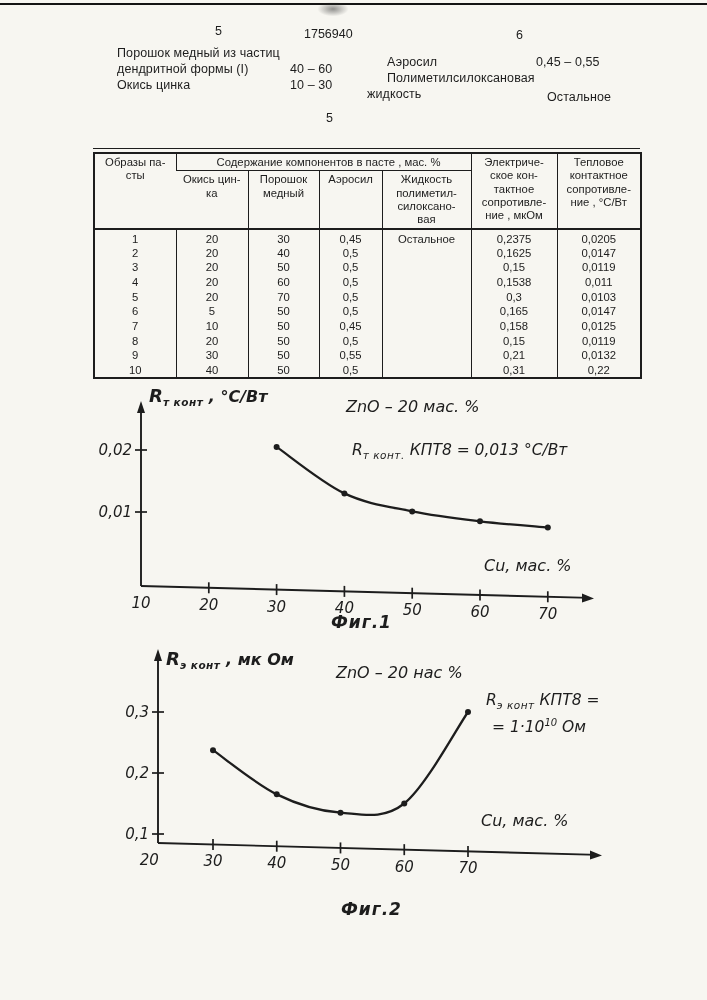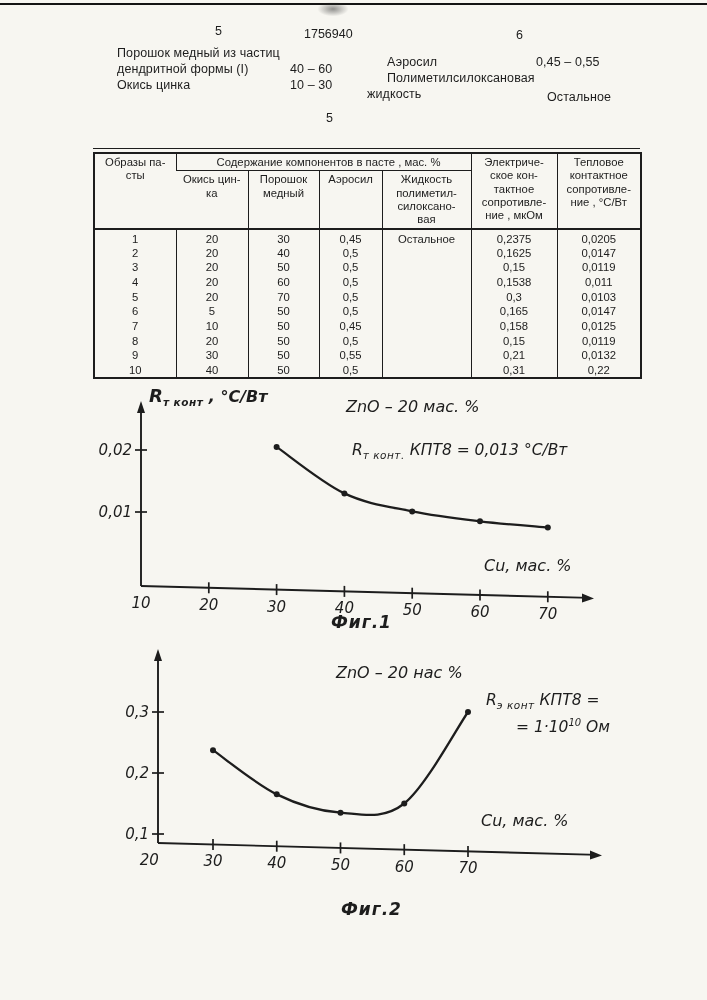--- a/index.html
+++ b/index.html
@@ -280,22 +280,25 @@
         <text x="149" y="131" text-anchor="end">0,2</text>
         <line x1="152" y1="187" x2="164" y2="187" stroke="#1d1d1d" stroke-width="1.7"></line>
         <text x="149" y="192" text-anchor="end">0,1</text>
         <path d="M 213 103.12500000000001 C 223.625 110.49583333333334, 255.5 136.92916666666667, 276.75 147.35 C 298 157.77083333333331, 319.25 164.125, 340.5 165.65 C 361.75 167.175, 383 173.275, 404.25 156.5 C 425.5 139.725, 457.375 80.25000000000001, 468 65.00000000000001" fill="none" stroke="#1d1d1d" stroke-width="2.3" stroke-linecap="round"></path>
         <circle cx="213" cy="103.12500000000001" r="3" fill="#1d1d1d"></circle>
         <circle cx="276.75" cy="147.35" r="3" fill="#1d1d1d"></circle>
         <circle cx="340.5" cy="165.65" r="3" fill="#1d1d1d"></circle>
         <circle cx="404.25" cy="156.5" r="3" fill="#1d1d1d"></circle>
         <circle cx="468" cy="65.00000000000001" r="3" fill="#1d1d1d"></circle>
       </svg>
+    <div class="chart-text rlab" style="left:166px; top:1px;">
+      <span class="big">R</span><sub>э конт</sub><span> , мк Ом</span>
+    </div>
     <div class="chart-text" style="left:336px; top:8px; font-size:16px;margin-top:8px;">ZnO – 20 нас %</div>
     <div class="chart-text" style="left:486px; top:44px; line-height:18px;">
       <div><span>R</span><sub>э конт</sub><span> КПТ8 =</span></div>
-      <div style="padding-left:6px;margin-left:24px;"><span>= 1·10</span><span class="sup">10</span><span> Ом</span></div>
+      <div style="padding-left:6px;"><span>= 1·10</span><span class="sup">10</span><span> Ом</span></div>
     </div>
     <div class="chart-text" style="left:481px; top:164px; font-size:16px;">Cu, мас. %</div>
     <div class="chart-text figcap" style="left:341px; top:236px;margin-top:16px;">Фиг.2</div>
   </div>
 
 </div>
 
 </body></html>

